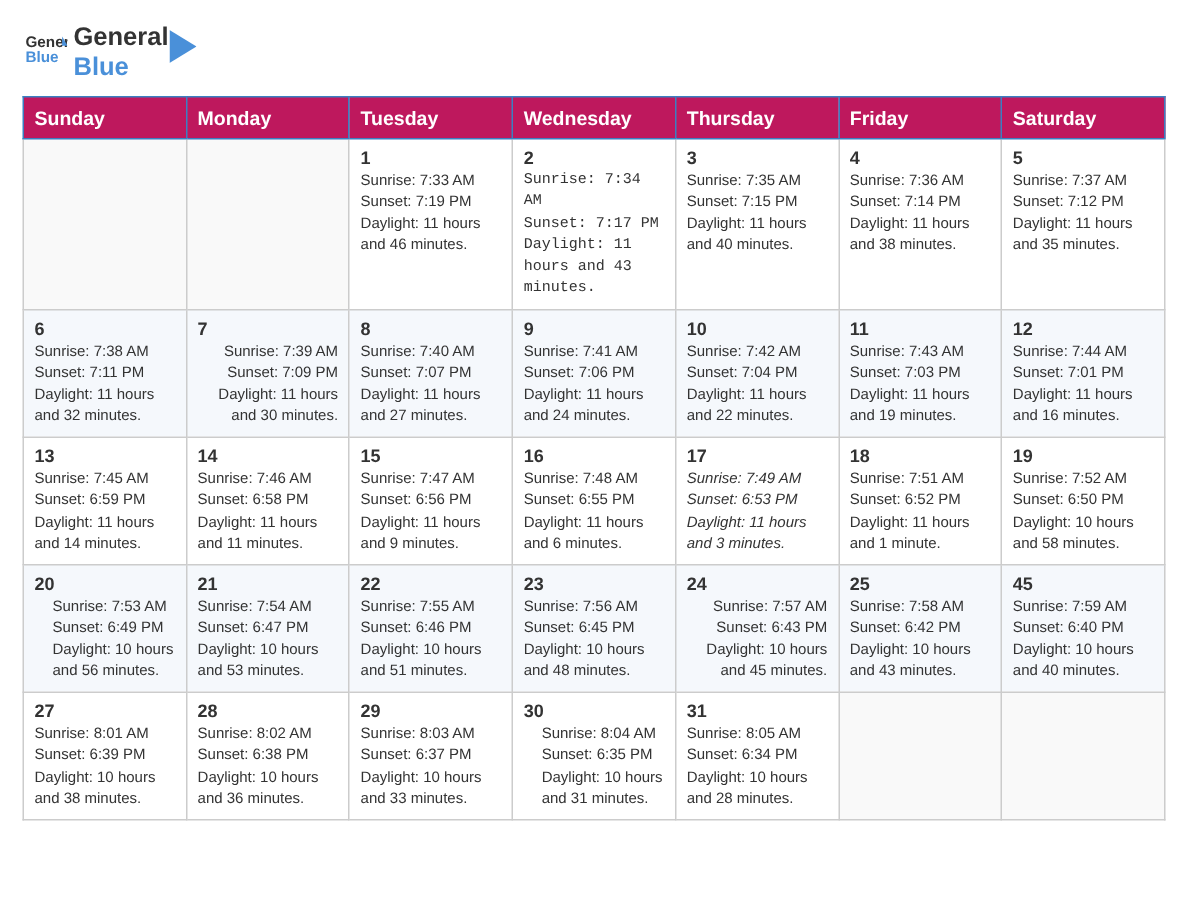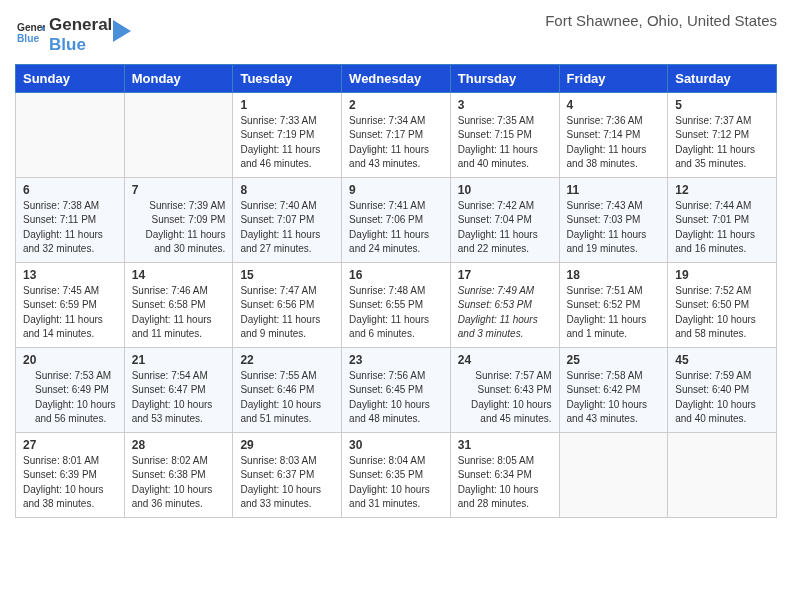--- a/index.html
+++ b/index.html
@@ -45,21 +45,21 @@
       font-size: 15px;
       color: #555;
       margin-top: 2px;
     }
     .calendar-table {
       width: 100%;
       border-collapse: collapse;
       table-layout: fixed;
     }
     .calendar-table th {
-      background-color: #1d4ed8;
+      background-color: #be185d;
       color: #fff;
       text-align: left;
       padding: 6px 7px;
       font-size: 13px;
       font-weight: bold;
       border: 1px solid #3a7fc1;
     }
     .calendar-table td {
       vertical-align: top;
       padding: 5px 7px;
@@ -103,21 +103,20 @@
       <div style="margin-left:4px; line-height:1.2;">
         <div style="font-size:17px; font-weight:bold; color:#333;">General</div>
         <div style="font-size:17px; font-weight:bold; color:#4a90d9;">Blue</div>
       </div>
 
       <svg width="18" height="22" viewBox="0 0 18 22" style="margin-left:1px;margin-top:-8px;">
         <polygon points="0,0 18,11 0,22" fill="#4a90d9"></polygon>
       </svg>
     </div>
     <div class="title-block">
-      <div class="location">Fort Shawnee, Ohio, United States</div>
     </div>
   </div>
 
   <table class="calendar-table">
     <thead>
       <tr>
         <th>Sunday</th>
         <th>Monday</th>
         <th>Tuesday</th>
         <th>Wednesday</th>
@@ -131,21 +130,21 @@
           <td class="empty-cell"></td>
           <td class="empty-cell"></td>
           <td>
             <span class="day-number">1</span>
             <div class="day-info" style="white-space: pre-line;">Sunrise: 7:33 AM
 Sunset: 7:19 PM
 Daylight: 11 hours and 46 minutes.</div>
           </td>
           <td>
             <span class="day-number">2</span>
-            <div class="day-info" style="white-space: pre-line;">Sunrise: 7:34 AM
+            <div class="day-info" style="white-space: pre-line; font-family: Liberation Mono, monospace;">Sunrise: 7:34 AM
 Sunset: 7:17 PM
 Daylight: 11 hours and 43 minutes.</div>
           </td>
           <td>
             <span class="day-number">3</span>
             <div class="day-info" style="white-space: pre-line;">Sunrise: 7:35 AM
 Sunset: 7:15 PM
 Daylight: 11 hours and 40 minutes.</div>
           </td>
           <td>
@@ -307,21 +306,21 @@
 Daylight: 10 hours and 36 minutes.</div>
           </td>
           <td>
             <span class="day-number">29</span>
             <div class="day-info" style="white-space: pre-line;">Sunrise: 8:03 AM
 Sunset: 6:37 PM
 Daylight: 10 hours and 33 minutes.</div>
           </td>
           <td>
             <span class="day-number">30</span>
-            <div class="day-info" style="white-space: pre-line;">Sunrise: 8:04 AM
+            <div class="day-info" style="white-space: pre-line; margin-left: 12px;">Sunrise: 8:04 AM
 Sunset: 6:35 PM
 Daylight: 10 hours and 31 minutes.</div>
           </td>
           <td>
             <span class="day-number">31</span>
             <div class="day-info" style="white-space: pre-line;">Sunrise: 8:05 AM
 Sunset: 6:34 PM
 Daylight: 10 hours and 28 minutes.</div>
           </td>
           <td class="empty-cell"></td>

